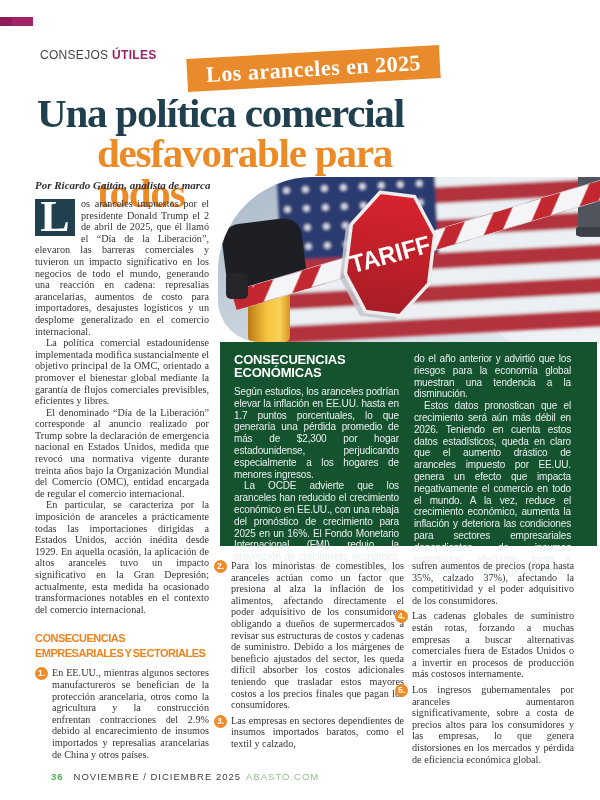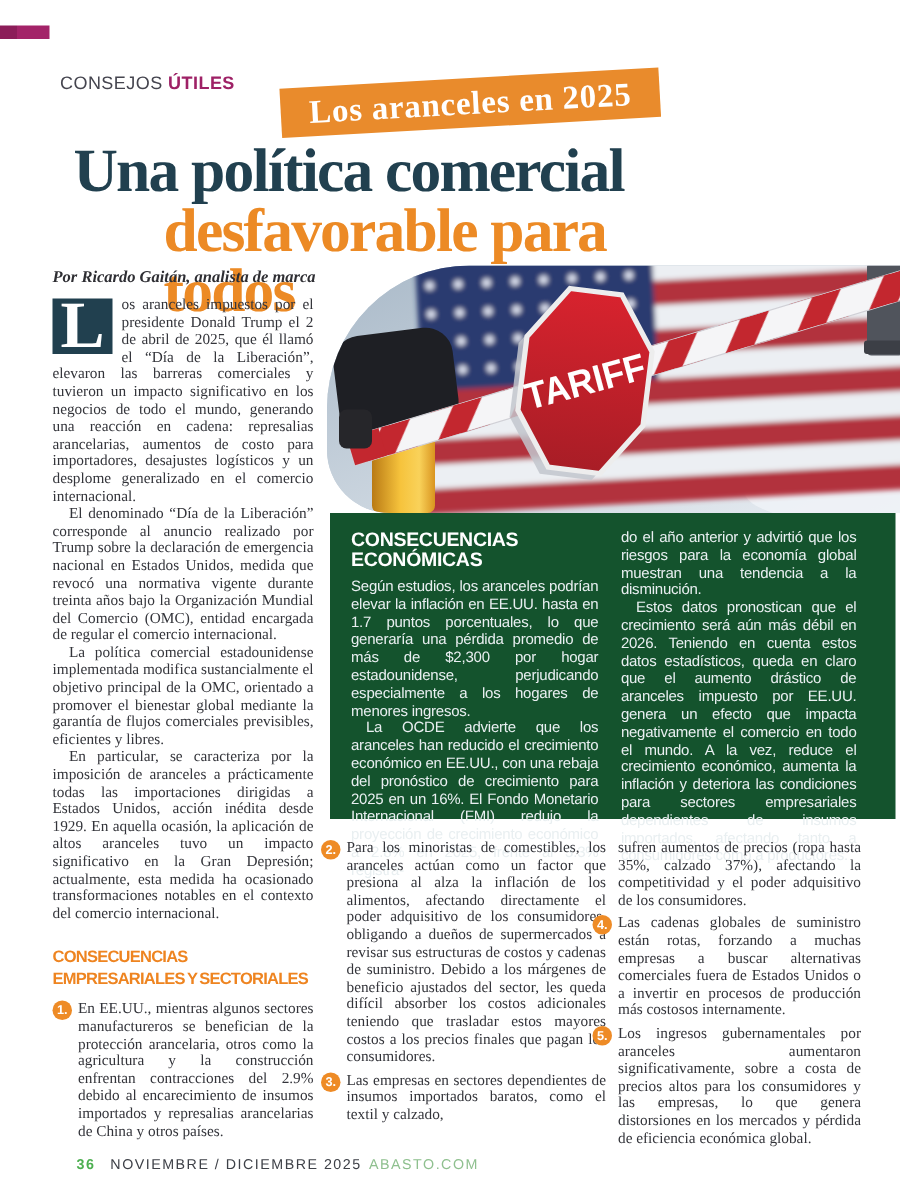--- a/index.html
+++ b/index.html
@@ -13,21 +13,21 @@
     font-size:12px;letter-spacing:.3px;color:#45454f;margin-top:36px;}
   .kicker .accent{color:#9e2166;font-weight:bold;}
 
   
   .banner{position:absolute;left:187px;top:52px;width:253px;height:33px;background:#e98b2c;
     transform:rotate(-3.2deg);text-align:center;}
   .banner span{font-family:"Liberation Serif",serif;font-weight:bold;font-size:22px;
     line-height:33px;color:#ffffff;letter-spacing:.5px;}
 
   
-  .title{position:absolute;left:14px;top:93px;width:480px;}
+  .title{position:absolute;left:2px;top:93px;width:480px;}
   .title .t1{margin:0 0 0 35px;font-weight:bold;font-size:41px;line-height:40px;
     color:#21404f;letter-spacing:-1.2px;}
   .title .t2{margin:0 0 0 95px;font-weight:bold;font-size:41px;line-height:40px;
     color:#ec8a25;letter-spacing:-1.2px;}
   .byline{position:absolute;left:35px;top:179px;font-style:italic;font-weight:bold;
     font-size:11px;color:#2e2e33;}
 
   
   .photo{position:absolute;left:218px;top:177px;width:382px;height:165px;overflow:hidden;
     border-radius:95px 0 0 42px;background:#c3cfda;}
@@ -162,22 +162,22 @@
       <g transform="translate(172,77) rotate(7)">
         <polygon points="-22.4,-55 12.4,-55 37,-19.8 37,29.8 12.4,65 -22.4,65 -47,29.8 -47,-19.8" fill="#c2c6cc" opacity=".85"></polygon>
         <polygon points="-17.4,-60 17.4,-60 42,-24.8 42,24.8 17.4,60 -17.4,60 -42,24.8 -42,-24.8" fill="url(#signred)" stroke="#ededed" stroke-width="3.5"></polygon>
         <text x="0" y="9" transform="rotate(-22)" text-anchor="middle" textLength="82" lengthAdjust="spacingAndGlyphs" font-family="Liberation Sans, sans-serif" font-size="25" font-weight="bold" fill="#ffffff">TARIFF</text>
       </g>
     </svg>
   </div>
 
   <div class="col-left bodytext">
     <p><span class="dropcap">L</span><span>os aranceles impuestos por el presidente Donald Trump el 2 de abril de 2025, que él llamó el “Día de la Liberación”, elevaron las barreras comerciales y tuvieron un impacto significativo en los negocios de todo el mundo, generando una reacción en cadena: represalias arancelarias, aumentos de costo para importadores, desajustes logísticos y un desplome generalizado en el comercio internacional.</span></p>
+    <p class="ind">La política comercial estadounidense implementada modifica sustancialmente el objetivo principal de la OMC, orientado a promover el bienestar global mediante la garantía de flujos comerciales previsibles, eficientes y libres.</p>
     <p class="ind">El denominado “Día de la Liberación” corresponde al anuncio realizado por Trump sobre la declaración de emergencia nacional en Estados Unidos, medida que revocó una normativa vigente durante treinta años bajo la Organización Mundial del Comercio (OMC), entidad encargada de regular el comercio internacional.</p>
-    <p class="ind">La política comercial estadounidense implementada modifica sustancialmente el objetivo principal de la OMC, orientado a promover el bienestar global mediante la garantía de flujos comerciales previsibles, eficientes y libres.</p>
     <p class="ind">En particular, se caracteriza por la imposición de aranceles a prácticamente todas las importaciones dirigidas a Estados Unidos, acción inédita desde 1929. En aquella ocasión, la aplicación de altos aranceles tuvo un impacto significativo en la Gran Depresión; actualmente, esta medida ha ocasionado transformaciones notables en el contexto del comercio internacional.</p>
     <h3 class="sec-heading">CONSECUENCIAS EMPRESARIALES Y SECTORIALES</h3>
     <div class="item">
       <span class="badge">1.</span>
       <span class="txt">En EE.UU., mientras algunos sectores manufactureros se benefician de la protección arancelaria, otros como la agricultura y la construcción enfrentan contracciones del 2.9% debido al encarecimiento de insumos importados y represalias arancelarias de China y otros países.</span>
     </div>
   </div>
 
   <div class="econ-box">
     <div class="econ-cols">

